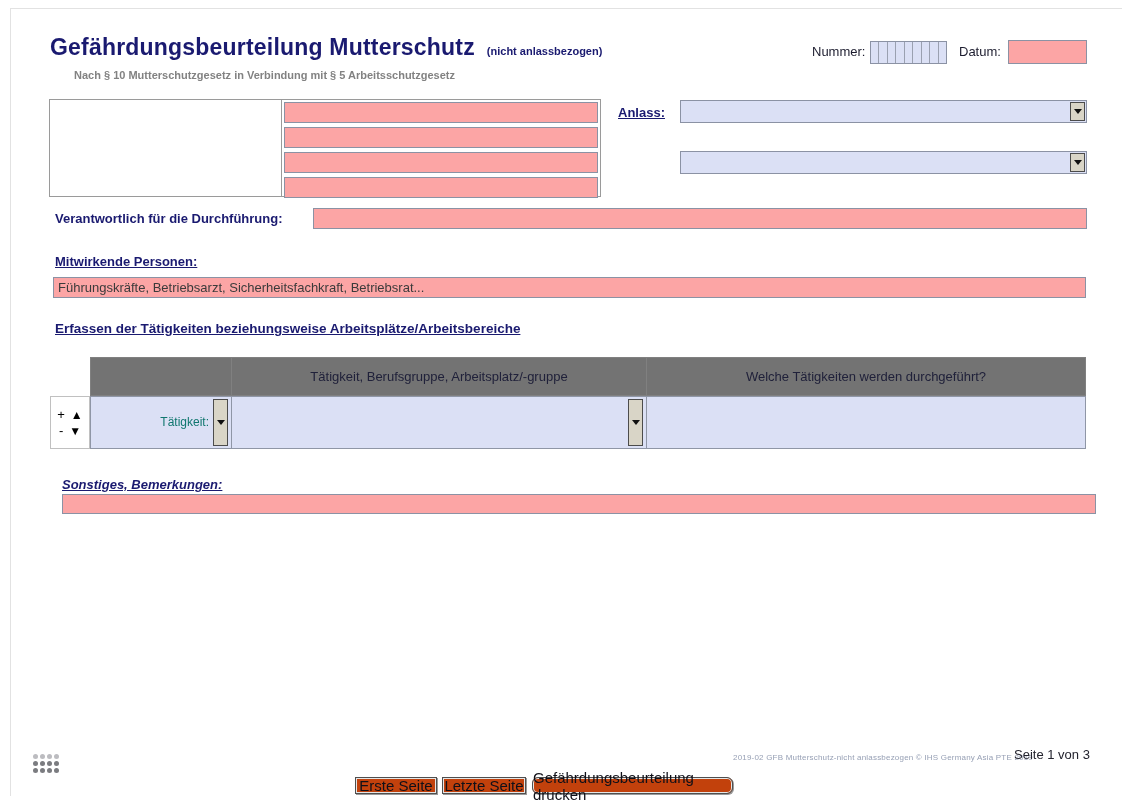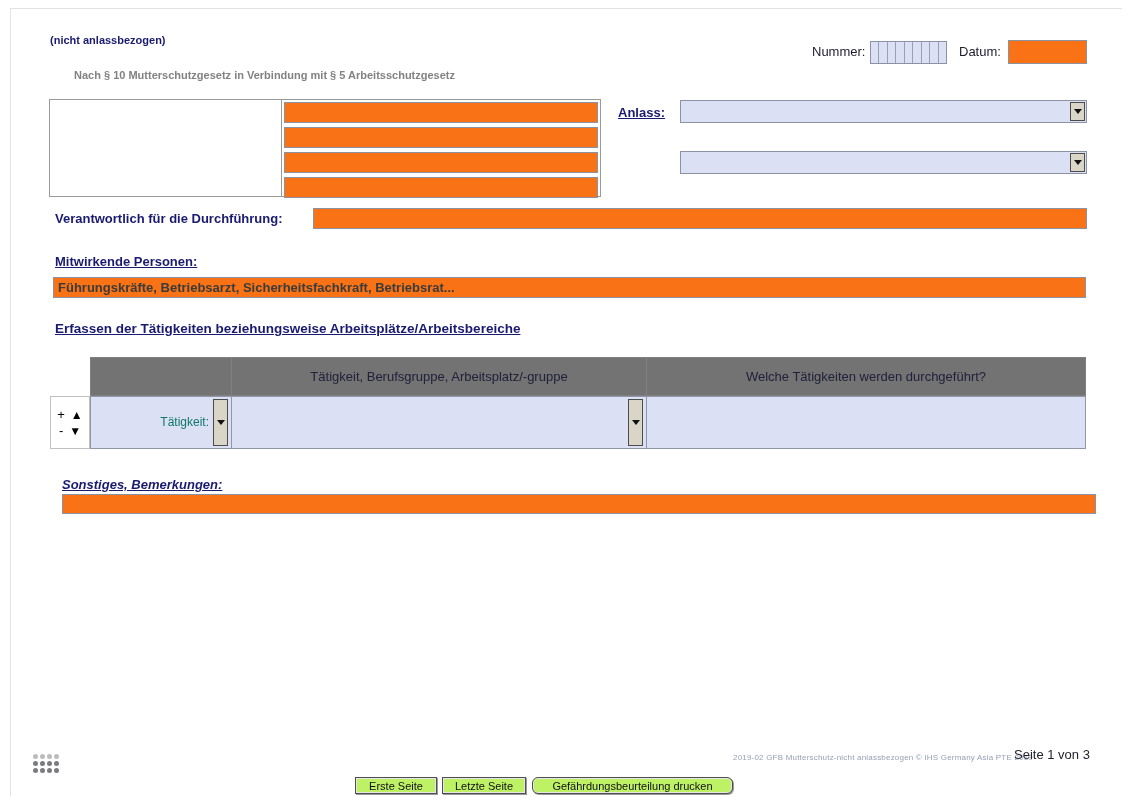--- a/index.html
+++ b/index.html
@@ -9,21 +9,21 @@
   
   .page-edge-top { left:10px; top:8px; width:1112px; height:1px; background:#e2e2e2; }
   .page-edge-left { left:10px; top:8px; width:1px; height:788px; background:#e2e2e2; }
 
   .title-row { left:50px; top:34px; display:flex; align-items:baseline; gap:12px; }
   .title { font-size:23px; font-weight:bold; color:#1a1a70; letter-spacing:.2px; }
   .title-suffix { font-size:11px; font-weight:bold; color:#1a1a70; }
   .subtitle { left:55px; top:69px; font-size:11px; font-weight:bold; color:#828282;margin-left:19px; }
 
   .lbl { font-size:13px; color:#1c1c2e; }
-  .fld { background:#f97316; border:1px solid #8b92a4;font-weight:bold; }
+  .fld { background:#fca5a5; border:1px solid #8b92a4; }
 
   
   .comb { left:870px; top:41px; width:77px; height:23px; border:1px solid #8b92a4; display:flex; background:#dbe0f5; }
   .comb > div { flex:1; border-right:1px solid #9aa0b0; }
   .comb > div:last-child { border-right:none; }
 
   
   .company-box { left:49px; top:99px; width:552px; height:98px; border:1px solid #9a9a9a; background:#fff; }
   .company-divider { left:281px; top:99px; width:1px; height:98px; background:#9a9a9a; }
   .company-field { left:284px; width:314px; height:21px; }
@@ -50,29 +50,30 @@
   
   .logo-wrap { left:33px; top:749px; display:flex; align-items:flex-start; gap:7px; }
   .dotgrid { display:grid; grid-template-columns:repeat(4,5px); grid-auto-rows:5px; gap:2px; margin-top:5px; }
   .dot { width:5px; height:5px; border-radius:50%; background:#7b7c80; }
   .dot.light { background:#bcbcc0; }
   .logo-text { font-size:17px; color:#77787b; letter-spacing:.4px; }
   .logo-reg { font-size:8px; color:#77787b; vertical-align:super; }
   .fineprint { left:733px; top:753px; font-size:8px; color:#97a0b5; letter-spacing:.2px; }
   .page-ind { left:1014px; top:747px; font-size:13px; color:#23232e; }
 
-  .nav-btn { top:777px; height:17px; background:#bef264; border:1px solid #4f4f4f; box-shadow:1px 1px 0 #9a9a9a, inset 0 0 0 1px #e6e6e6; display:flex; align-items:center; justify-content:center; font-size:11px; color:#101018; cursor:pointer; }
+  .nav-btn { top:777px; height:17px; background:#c2410c; border:1px solid #4f4f4f; box-shadow:1px 1px 0 #9a9a9a, inset 0 0 0 1px #e6e6e6; display:flex; align-items:center; justify-content:center; font-size:15px; color:#101018; cursor:pointer; }
 </style>
 </head>
 <body>
 
 <div class="abs page-edge-top"></div>
 <div class="abs page-edge-left"></div>
 
 <div class="abs title-row">
+  <span class="title">Gefährdungsbeurteilung Mutterschutz</span>
   <span class="title-suffix">(nicht anlassbezogen)</span>
 </div>
 <div class="abs subtitle">Nach § 10 Mutterschutzgesetz in Verbindung mit § 5 Arbeitsschutzgesetz</div>
 
 <div class="abs lbl" style="left:812px; top:44px;">Nummer:</div>
 <div class="abs comb" id="comb-field">
     <div></div>
     <div></div>
     <div></div>
     <div></div>

